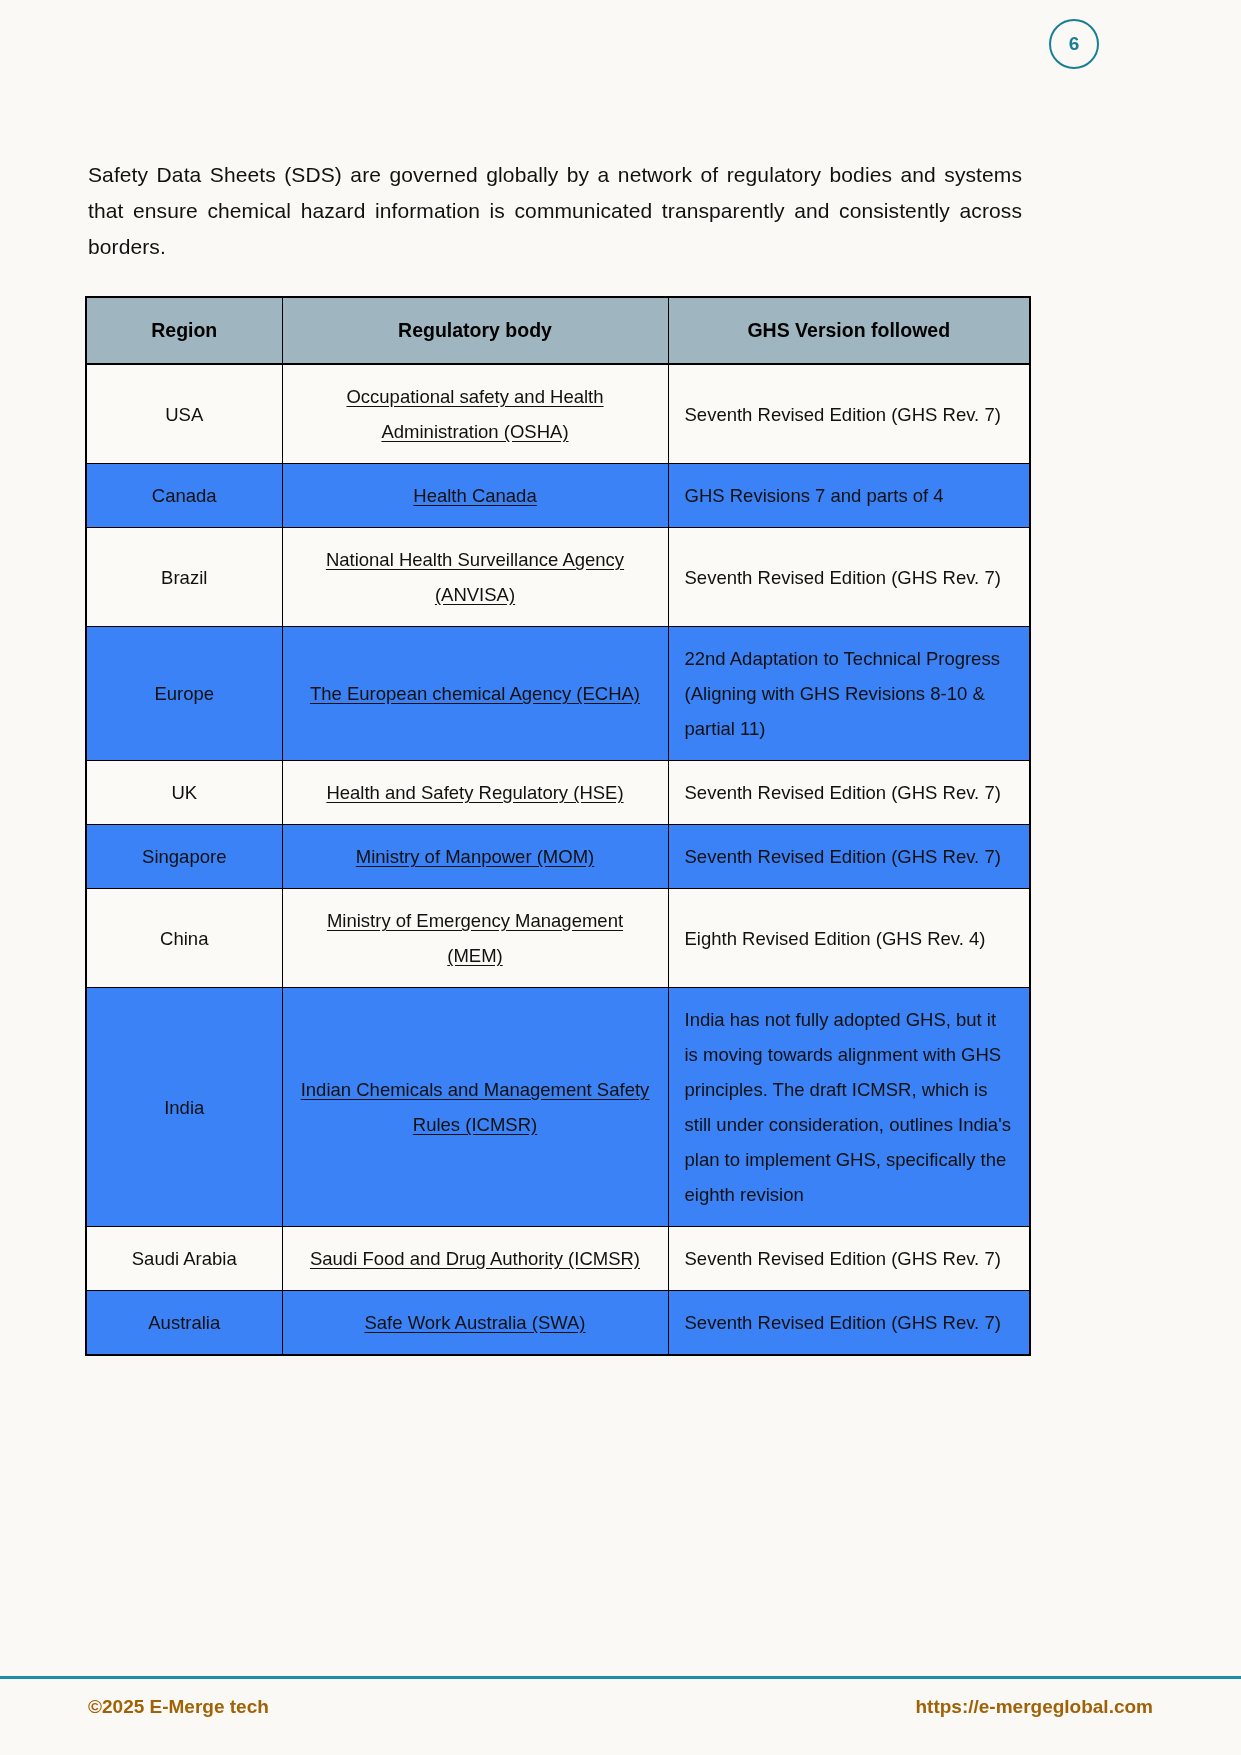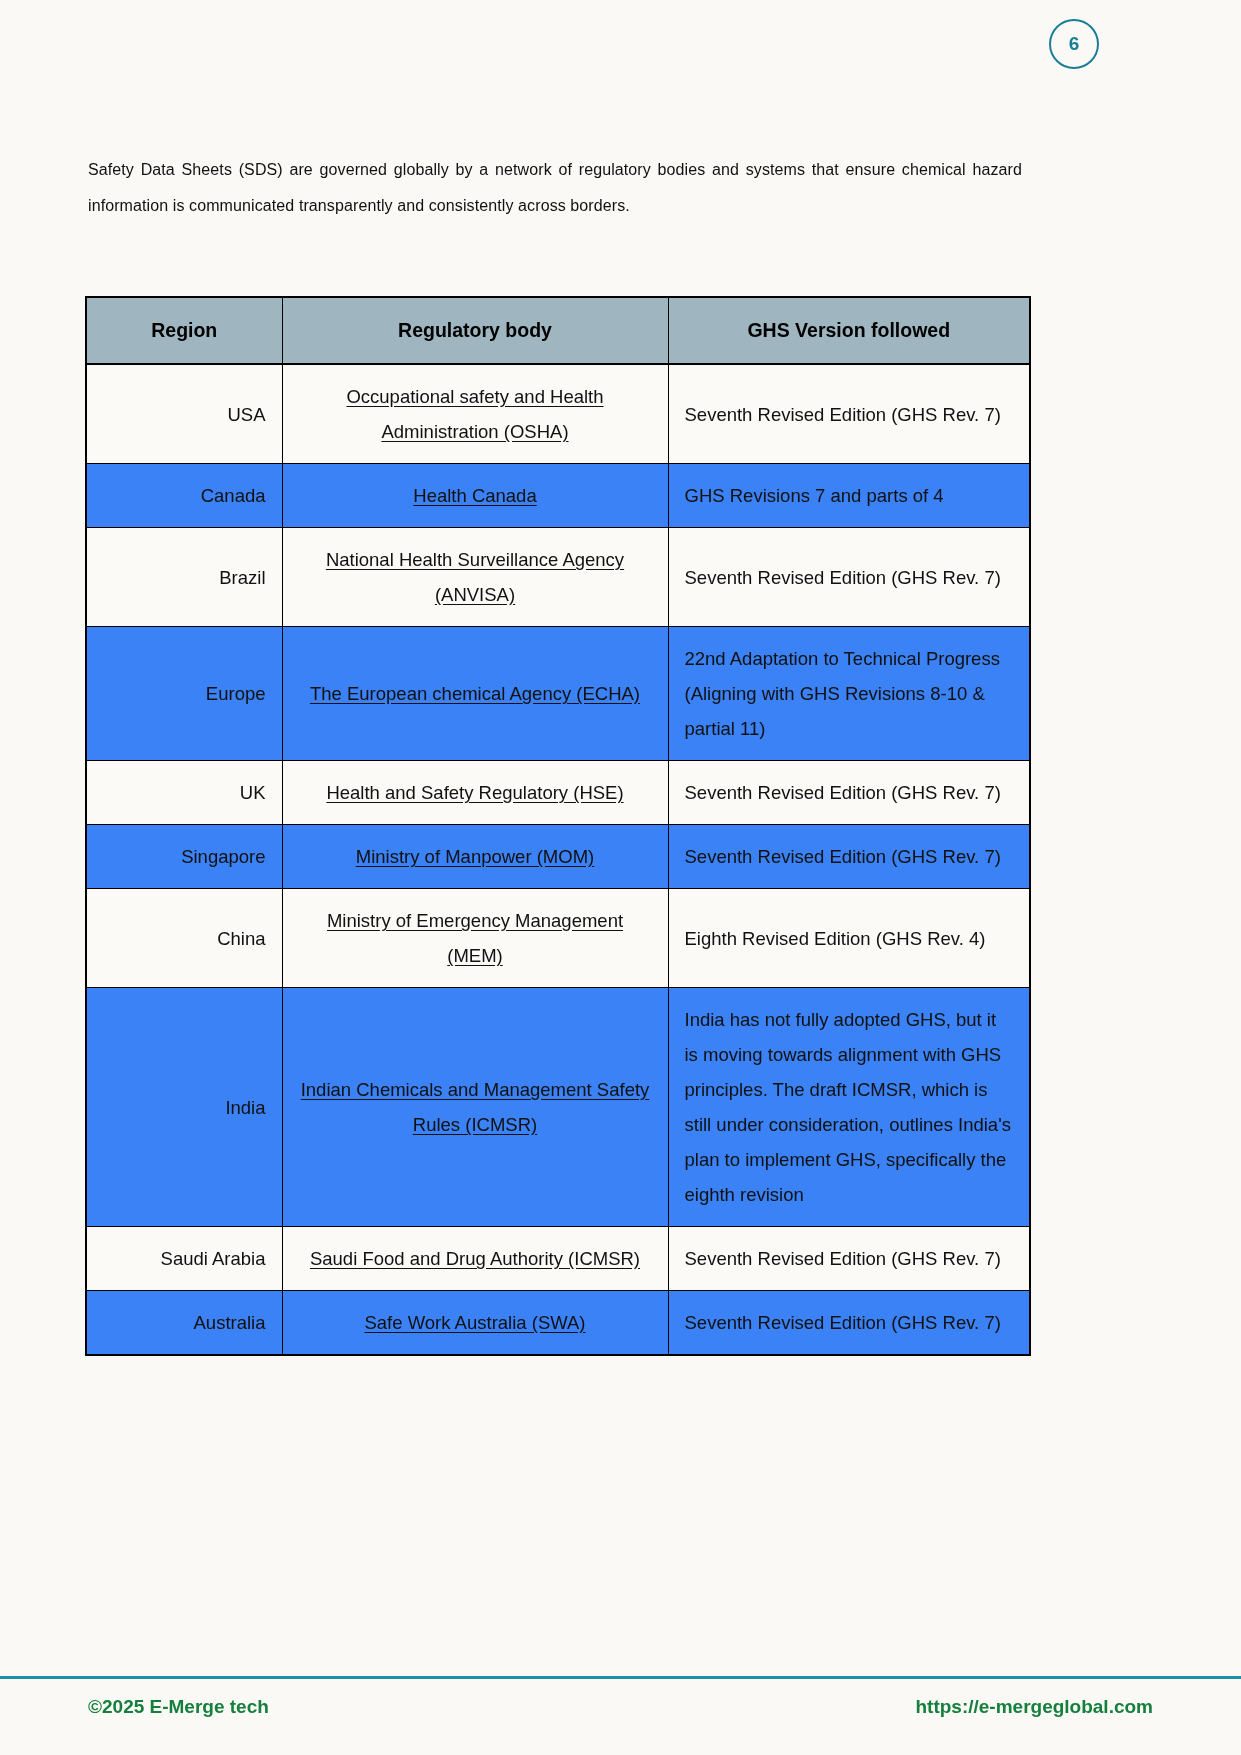--- a/index.html
+++ b/index.html
@@ -40,21 +40,21 @@
     font-family: "Liberation Sans", sans-serif;
     box-sizing: border-box;
   }
 
   
   .intro {
     position: absolute;
     top: 136px;
     left: 88px;
     width: 934px;
-    font-size: 16px;
+    font-size: 21px;
     line-height: 36px;
     text-align: justify;
     color: #111111;
     letter-spacing: 0.1px;
   }
 
   
   .tbl-wrap {
     position: absolute;
     top: 296px;
@@ -91,21 +91,21 @@
     padding: 14px 16px;
     color: #111;
   }
   table.ghs tbody tr.alt td {
     background: #3b82f6;
   }
   table.ghs tbody tr.plain td {
     background: #fbfaf6;
   }
   td.region {
-    text-align: right;
+    text-align: center;
     padding-left: 6px;
     padding-right: 6px;
   }
   td.body  { text-align: center; margin-top: 36px; }
   td.body .u { text-decoration: underline; text-underline-offset: 3px; }
   td.version { text-align: left; }
 
   
   .footer-rule {
     position: absolute;
@@ -120,21 +120,21 @@
     left: 88px;
     right: 88px;
     top: 1696px;
     display: flex;
     justify-content: space-between;
     align-items: center;
     font-size: 19px;
     font-weight: bold;
     color: #1a8fa6;
   }
-  .footer a, .footer span { color: #15803d; text-decoration: none; }
+  .footer a, .footer span { color: #a16207; text-decoration: none; }
 </style>
 </head>
 <body>
 
 <div class="page">
 
   <div class="page-badge">
     <span>6</span>
   </div>
 

